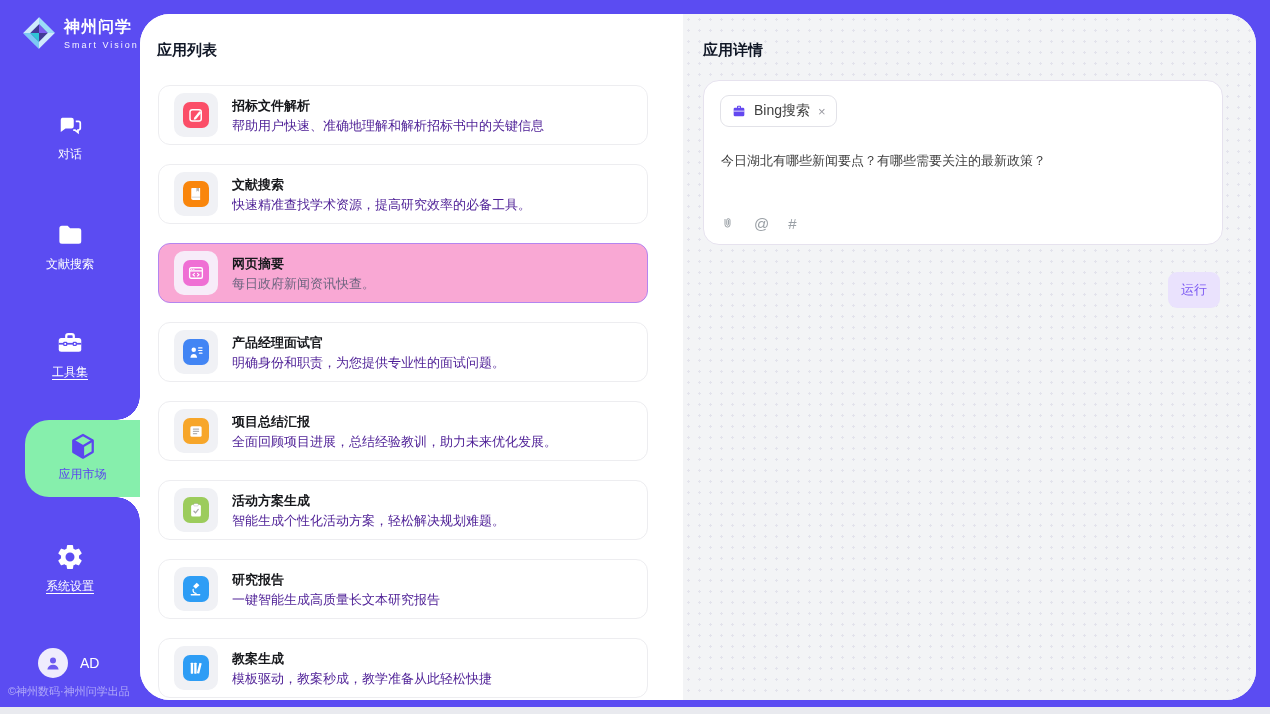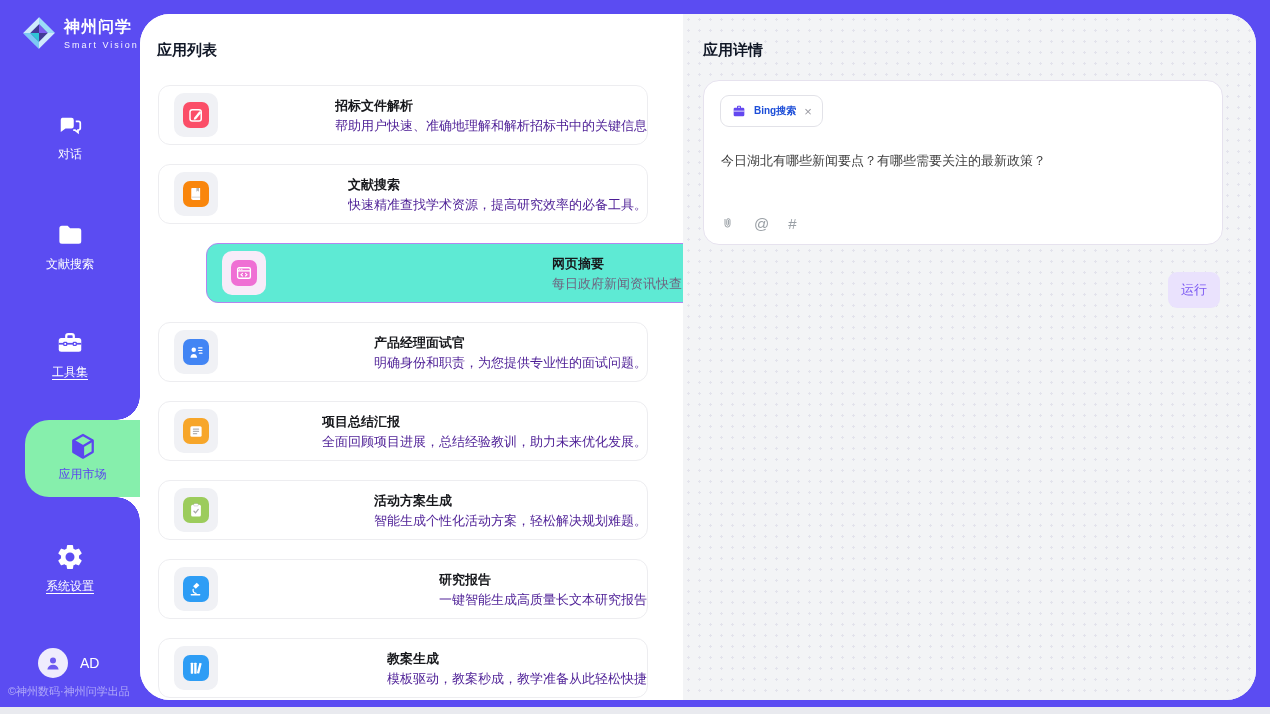--- a/index.html
+++ b/index.html
@@ -39,22 +39,22 @@
 
   
   .content { position:absolute; left:140px; top:14px; width:1116px; height:686px;
     border-radius:30px; overflow:hidden; background:#fff; }
 
   
   .list-panel { position:absolute; left:0; top:0; width:543px; height:686px; background:#fff; }
   .panel-title { position:absolute; left:17px; top:27px; font-size:15px; font-weight:bold; color:#111827; }
   .cards { position:absolute; left:18px; top:71px; width:490px; }
   .card { width:490px; height:60px; border:1px solid #ededf0; border-radius:12px; background:#fff;
-    display:flex; align-items:center; padding-left:15px; margin-bottom:19px; cursor:pointer;justify-content:space-between; }
-  .card.selected { background:#5eead4; border:1px solid #b385f0;margin-left:48px; }
+    display:flex; align-items:center; padding-left:15px; margin-bottom:19px; cursor:pointer; }
+  .card.selected { background:#f9a8d4; border:1px solid #b385f0; }
   .tile { width:44px; height:44px; border-radius:10px; background:#f0f1f5; display:flex; align-items:center; justify-content:center; flex:0 0 44px; }
   .card.selected .tile { background:#f7ecf9; }
   .glyph { width:26px; height:26px; border-radius:7px; display:flex; align-items:center; justify-content:center; }
   .cmeta { margin-left:14px; overflow:hidden; }
   .ctitle { font-size:13px; font-weight:bold; color:#17181c; line-height:17px; }
   .cdesc { font-size:13px; color:#4c1d95; line-height:17px; margin-top:3px; white-space:nowrap; }
   .card.selected .cdesc { color:#6e6580; }
 
   
   .sb-track { position:absolute; left:630px; top:71px; width:10px; height:600px; background:#fafafa; }
@@ -67,21 +67,21 @@
   
   .detail-panel { position:absolute; left:543px; top:0; width:573px; height:686px;
     background-color:#f3f4f6;
     background-image:radial-gradient(#e3e3ec 1px, transparent 1.4px);
     background-size:11px 11px; }
   .detail-title { position:absolute; left:20px; top:27px; font-size:15px; font-weight:bold; color:#111827; }
   .prompt-card { position:absolute; left:20px; top:66px; width:520px; height:165px; background:#fff;
     border:1px solid #e6e2ee; border-radius:16px; }
   .tool-tag { position:absolute; left:16px; top:14px; height:32px; border:1px solid #e2e2e8; border-radius:9px;
     display:flex; align-items:center; padding:0 10px; background:#fff; cursor:default; }
-  .tool-tag-label { font-size:10px; color:#1d4ed8; margin-left:7px;font-weight:bold; }
+  .tool-tag-label { font-size:14px; color:#404040; margin-left:7px; }
   .tag-close { font-size:13px; color:#9a9aa2; margin-left:8px; cursor:pointer; line-height:1; }
   .query-text { position:absolute; left:17px; top:70px; width:480px; font-size:13px; color:#404040; line-height:19px; cursor:text; }
   .tool-row { position:absolute; left:16px; bottom:12px; display:flex; align-items:center; gap:19px; }
   .tr-icon { color:#9aa0a6; font-size:15px; display:flex; align-items:center; cursor:pointer; }
   .run-btn { position:absolute; right:36px; top:258px; background:#eae2fd; color:#7b58f3; font-size:13px;
     padding:9px 13px; border-radius:9px; border:none; cursor:pointer; }
 
   svg { display:block; }
 </style>
 </head>

